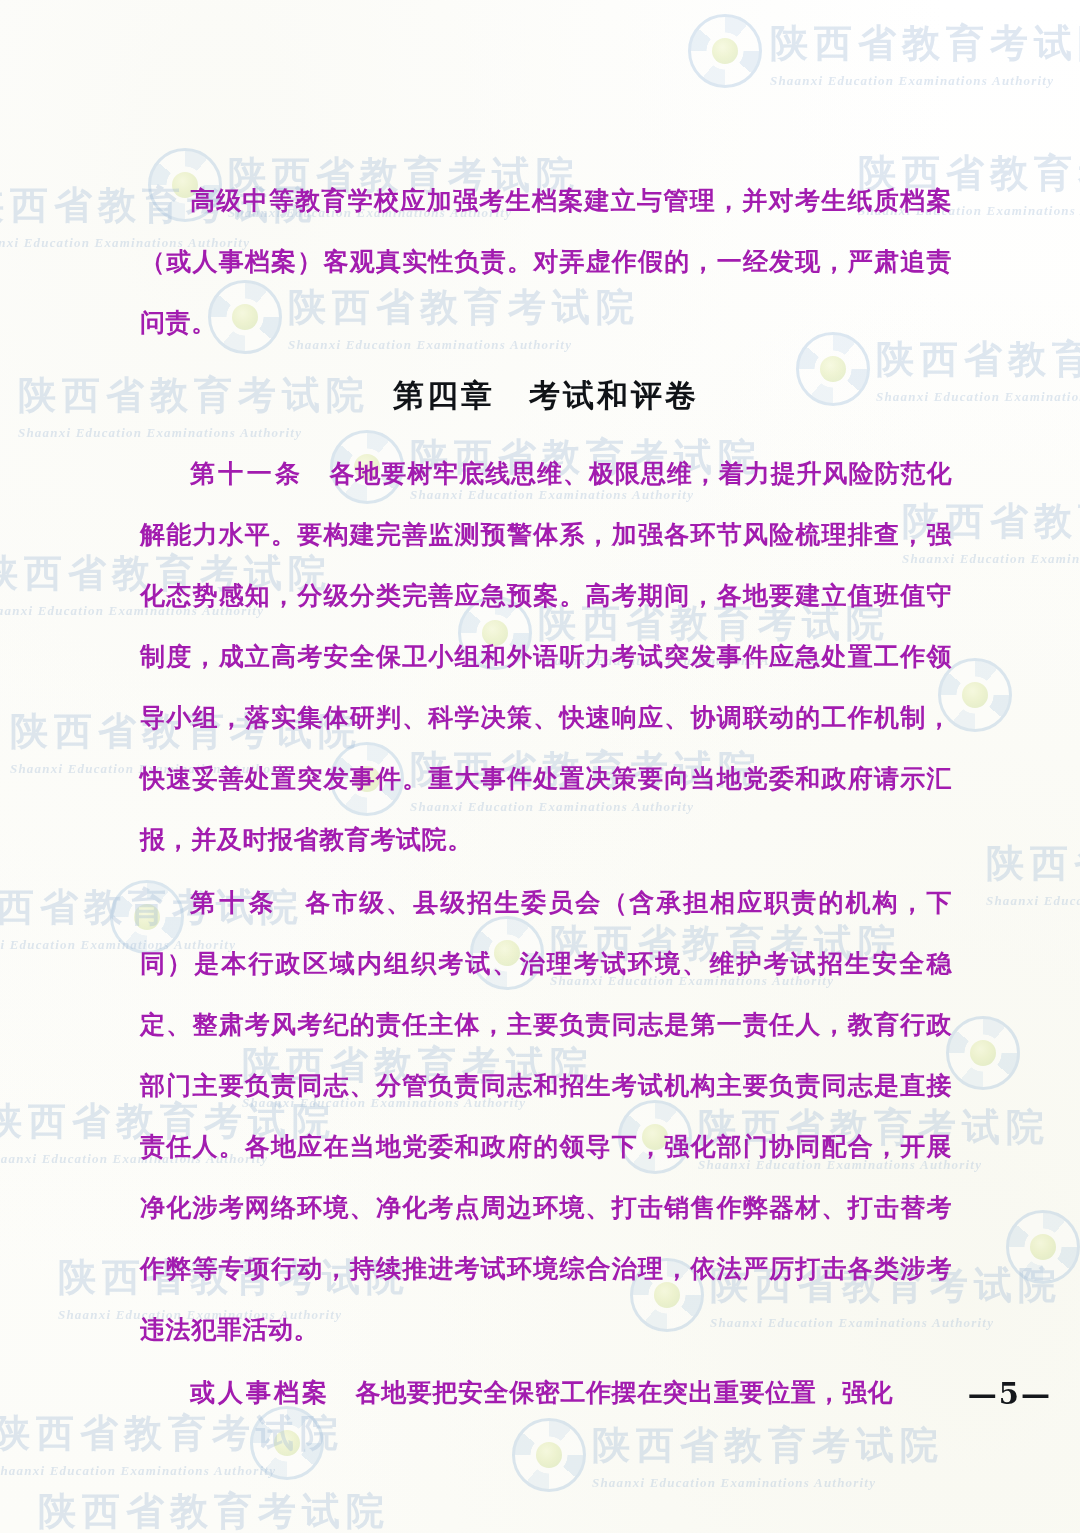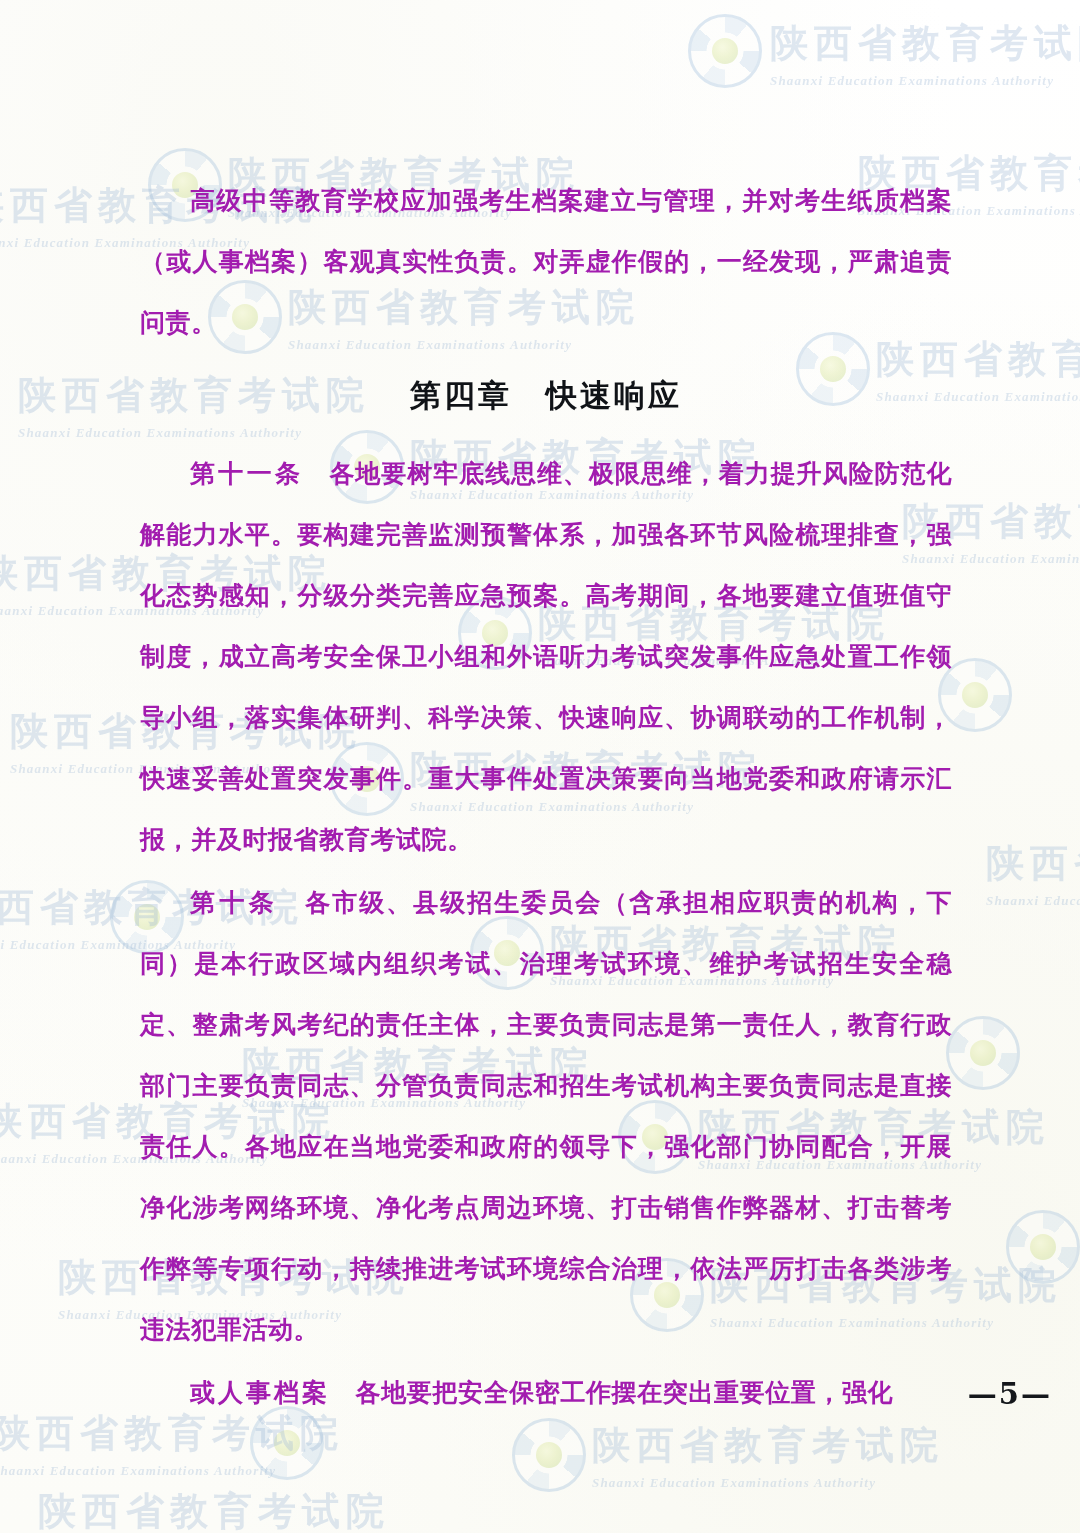--- a/index.html
+++ b/index.html
@@ -280,21 +280,21 @@
       <span class="cn">陕西省教育考试院</span>
       
     </div>
 
   </div>
 
   <div class="content">
 
     <p class="para">高级中等教育学校应加强考生档案建立与管理，并对考生纸质档案（或人事档案）客观真实性负责。对弄虚作假的，一经发现，严肃追责问责。</p>
 
-    <h2 class="chapter-heading">第四章　快速响应</h2>
+    <h2 class="chapter-heading">第四章　考试和评卷</h2>
 
     <p class="para"><span class="lead">第十一条</span><span>　各地要树牢底线思维、极限思维，着力提升风险防范化解能力水平。要构建完善监测预警体系，加强各环节风险梳理排查，强化态势感知，分级分类完善应急预案。高考期间，各地要建立值班值守制度，成立高考安全保卫小组和外语听力考试突发事件应急处置工作领导小组，落实集体研判、科学决策、快速响应、协调联动的工作机制，快速妥善处置突发事件。重大事件处置决策要向当地党委和政府请示汇报，并及时报省教育考试院。</span></p>
 
     <p class="para"><span class="lead">第十条</span><span>　各市级、县级招生委员会（含承担相应职责的机构，下同）是本行政区域内组织考试、治理考试环境、维护考试招生安全稳定、整肃考风考纪的责任主体，主要负责同志是第一责任人，教育行政部门主要负责同志、分管负责同志和招生考试机构主要负责同志是直接责任人。各地应在当地党委和政府的领导下，强化部门协同配合，开展净化涉考网络环境、净化考点周边环境、打击销售作弊器材、打击替考作弊等专项行动，持续推进考试环境综合治理，依法严厉打击各类涉考违法犯罪活动。</span></p>
 
     <p class="para"><span class="lead">或人事档案</span><span>　各地要把安全保密工作摆在突出重要位置，强化</span></p>
 
   </div>
 
   <div class="page-number">—5—</div>

